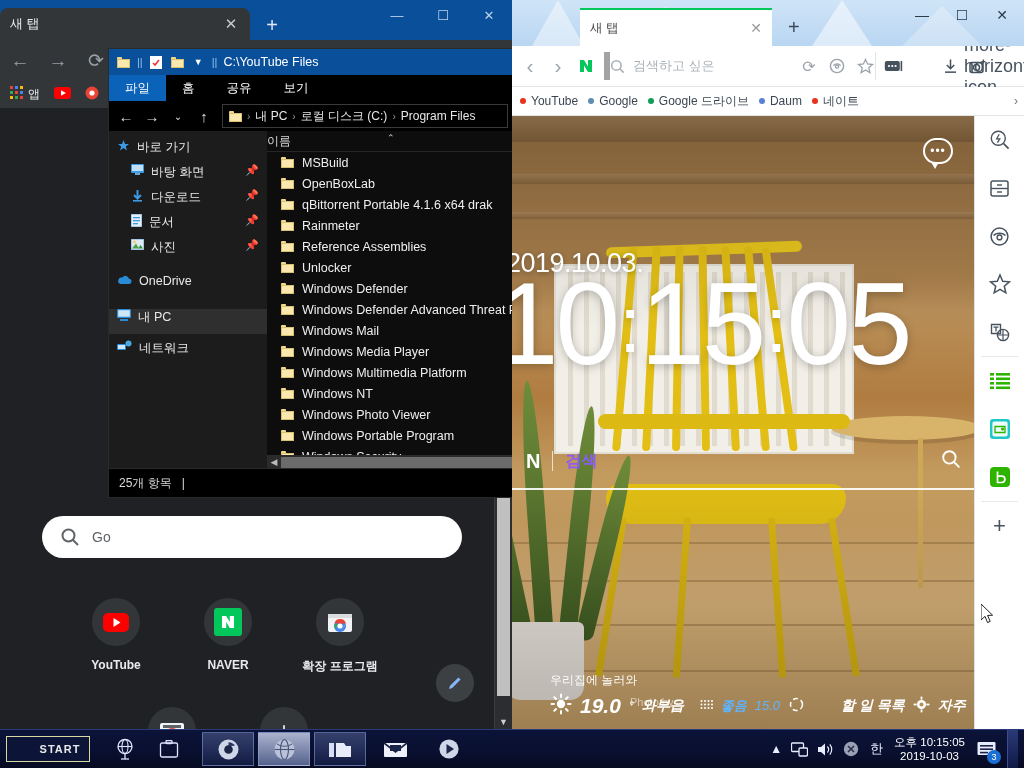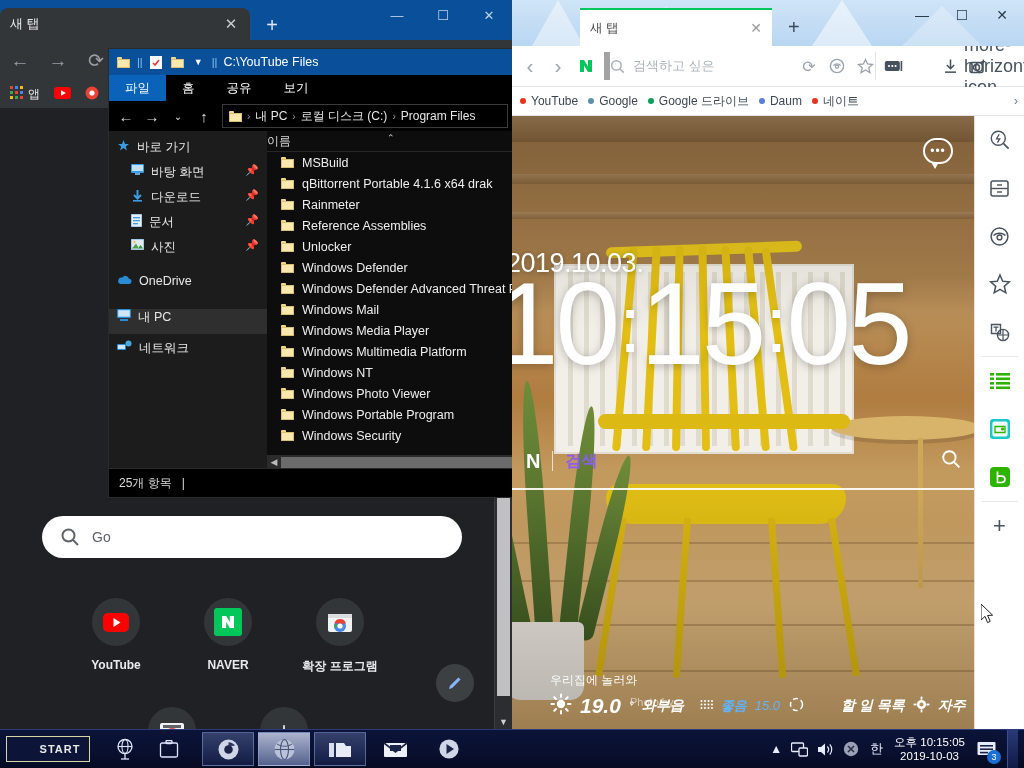--- a/index.html
+++ b/index.html
@@ -452,20 +452,24 @@
         <span>이름</span>
         <span class="caret">⌃</span>
       </div>
       <div id="ex-rows">
           <div class="frow">
             <span class="folder"></span>
             <span>MSBuild</span>
           </div>
           <div class="frow">
             <span class="folder"></span>
+            <span>OpenBoxLab</span>
+          </div>
+          <div class="frow">
+            <span class="folder"></span>
             <span>qBittorrent Portable 4.1.6 x64 drak</span>
           </div>
           <div class="frow">
             <span class="folder"></span>
             <span>Rainmeter</span>
           </div>
           <div class="frow">
             <span class="folder"></span>
             <span>Reference Assemblies</span>
           </div>

